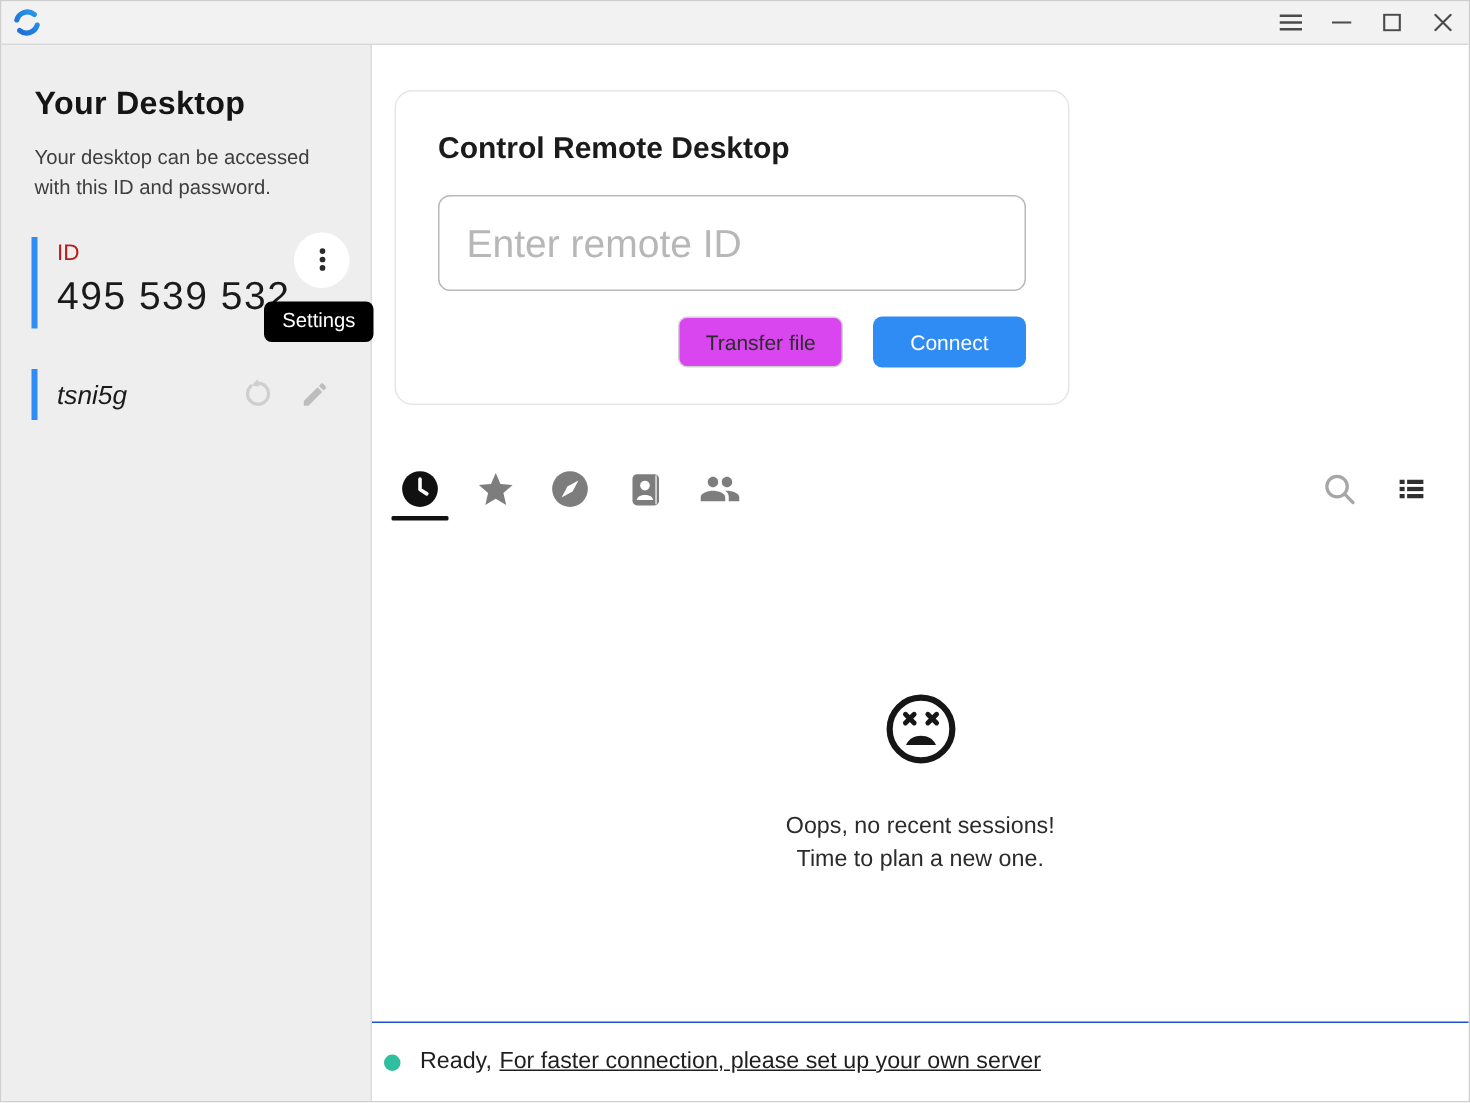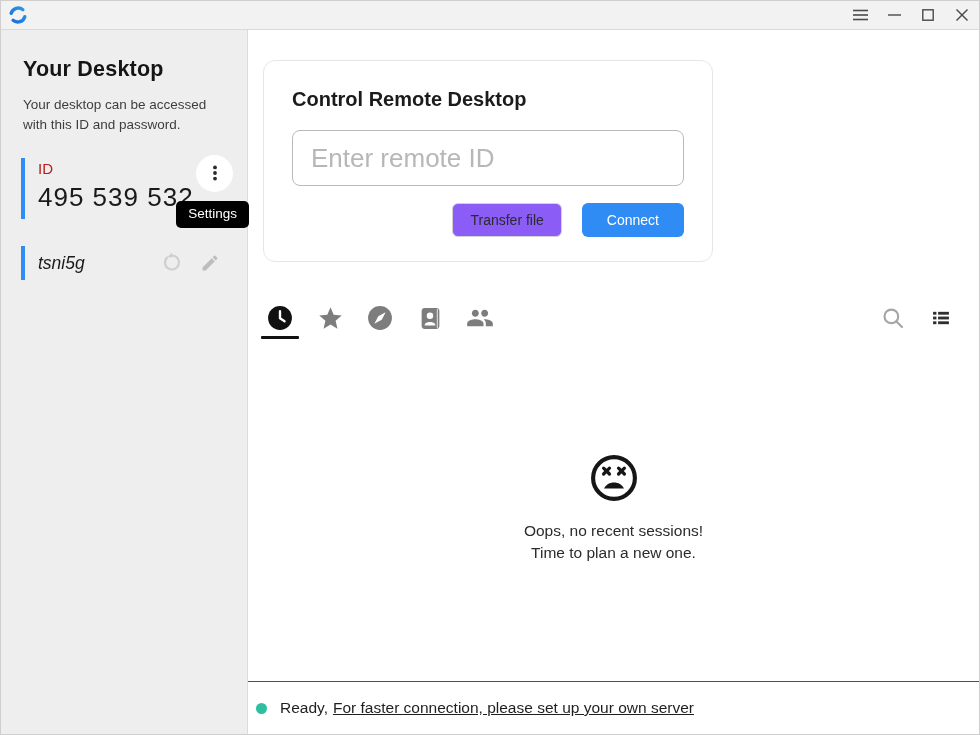--- a/index.html
+++ b/index.html
@@ -63,29 +63,29 @@
   
   .main { flex: 1; background: #ffffff; display: flex; flex-direction: column; min-height: 0; }
 
   .card {
     margin: 30px 0 0 15px; width: 450px;
     background: #fff; border: 1px solid #e6e6e6; border-radius: 12px;
     padding: 27px 28px 24px;
   }
   .card-title { font-size: 20px; font-weight: 700; color: #1b1b1b; }
   .remote-id-input {
-    margin-top: 19px; width: 100%; height: 56px;
+    margin-top: 19px; width: 100%; height: 64px;
     border: 1.5px solid #b9b9b9; border-radius: 8px;
     font-size: 26px; padding: 0 18px; color: #333;
     font-family: "Liberation Sans", sans-serif; outline: none; background: #fff;
   }
   .remote-id-input::placeholder { color: #b7b7b7; }
   .btn-row { margin-top: 17px; display: flex; justify-content: flex-end; gap: 20px; align-items: center; }
   .transfer-btn {
-    background: #8b5cf6; border: 1px solid #d2d2d2; border-radius: 6px;
+    background: #d946ef; border: 1px solid #d2d2d2; border-radius: 6px;
     padding: 8px 17px; font-size: 14px; color: #2b2b2b; cursor: pointer;
     font-family: "Liberation Sans", sans-serif;
   }
   .connect-btn {
     background: #2e8cf4; border: none; border-radius: 6px;
     padding: 9px 25px; font-size: 14px; color: #ffffff; cursor: pointer;
     font-family: "Liberation Sans", sans-serif;
   }
 
   
@@ -97,21 +97,21 @@
   }
   .tab.active::after {
     content: ""; position: absolute; left: 0; bottom: 1px;
     width: 38px; height: 3px; background: #111; border-radius: 1px;
   }
   .tabbar .flex-spacer { flex: 1; }
   .tool-btn { width: 32px; height: 32px; margin-left: 16px; background: transparent; border: none; cursor: pointer; display:flex; align-items:center; justify-content:center; }
 
   
   .empty { flex: 1; display: flex; flex-direction: column; align-items: center; padding-top: 112px; }
-  .empty-text { margin-top: 16px; text-align: center; font-size: 15.5px; color: #2b2b2b; line-height: 1.45; }
+  .empty-text { margin-top: 28px; text-align: center; font-size: 15.5px; color: #2b2b2b; line-height: 1.45; }
 
   
   .statusbar {
     flex: 0 0 53px; border-top: 1px solid #1d4ed8;
     display: flex; align-items: center; padding-left: 8px; font-size: 15.5px; color: #1f1f1f;
   }
   .status-dot { width: 11px; height: 11px; border-radius: 50%; background: #2fbe9f; margin-right: 13px; flex: 0 0 11px; }
   .status-link { color: #1f1f1f; text-decoration: underline; margin-left: 5px; cursor: pointer; }
 </style>
 </head>

